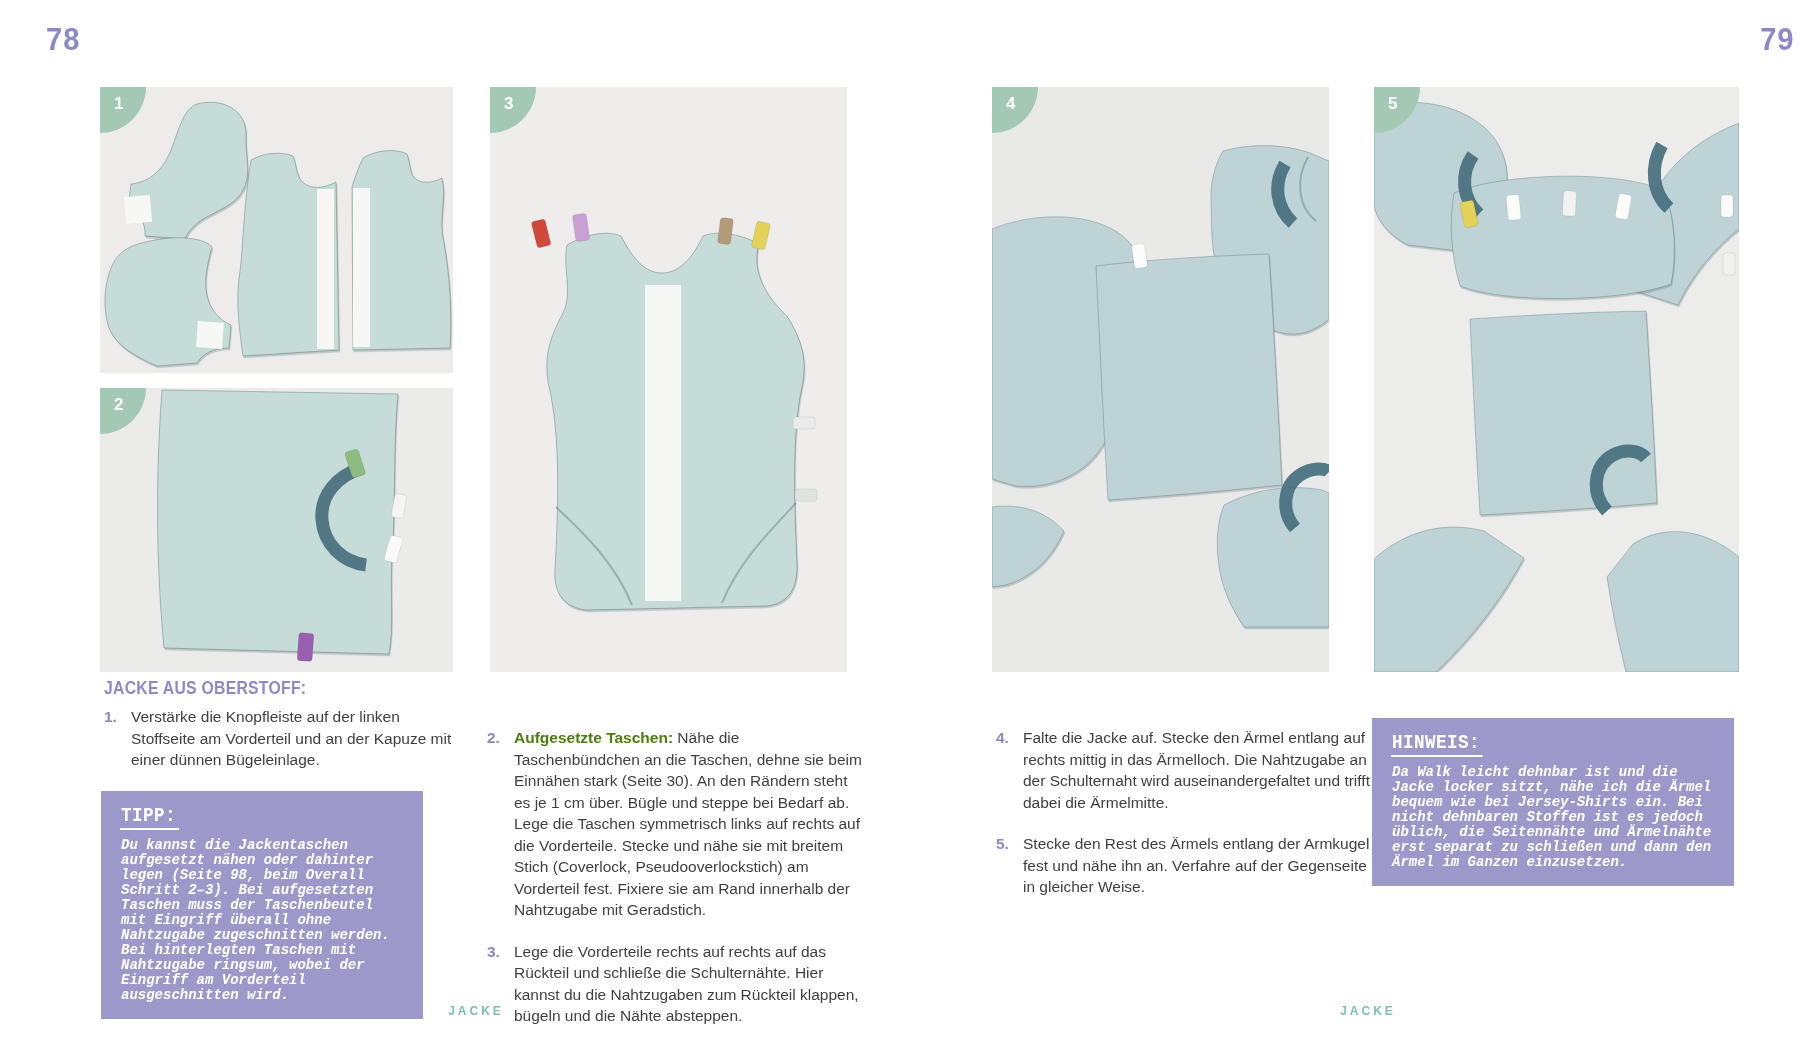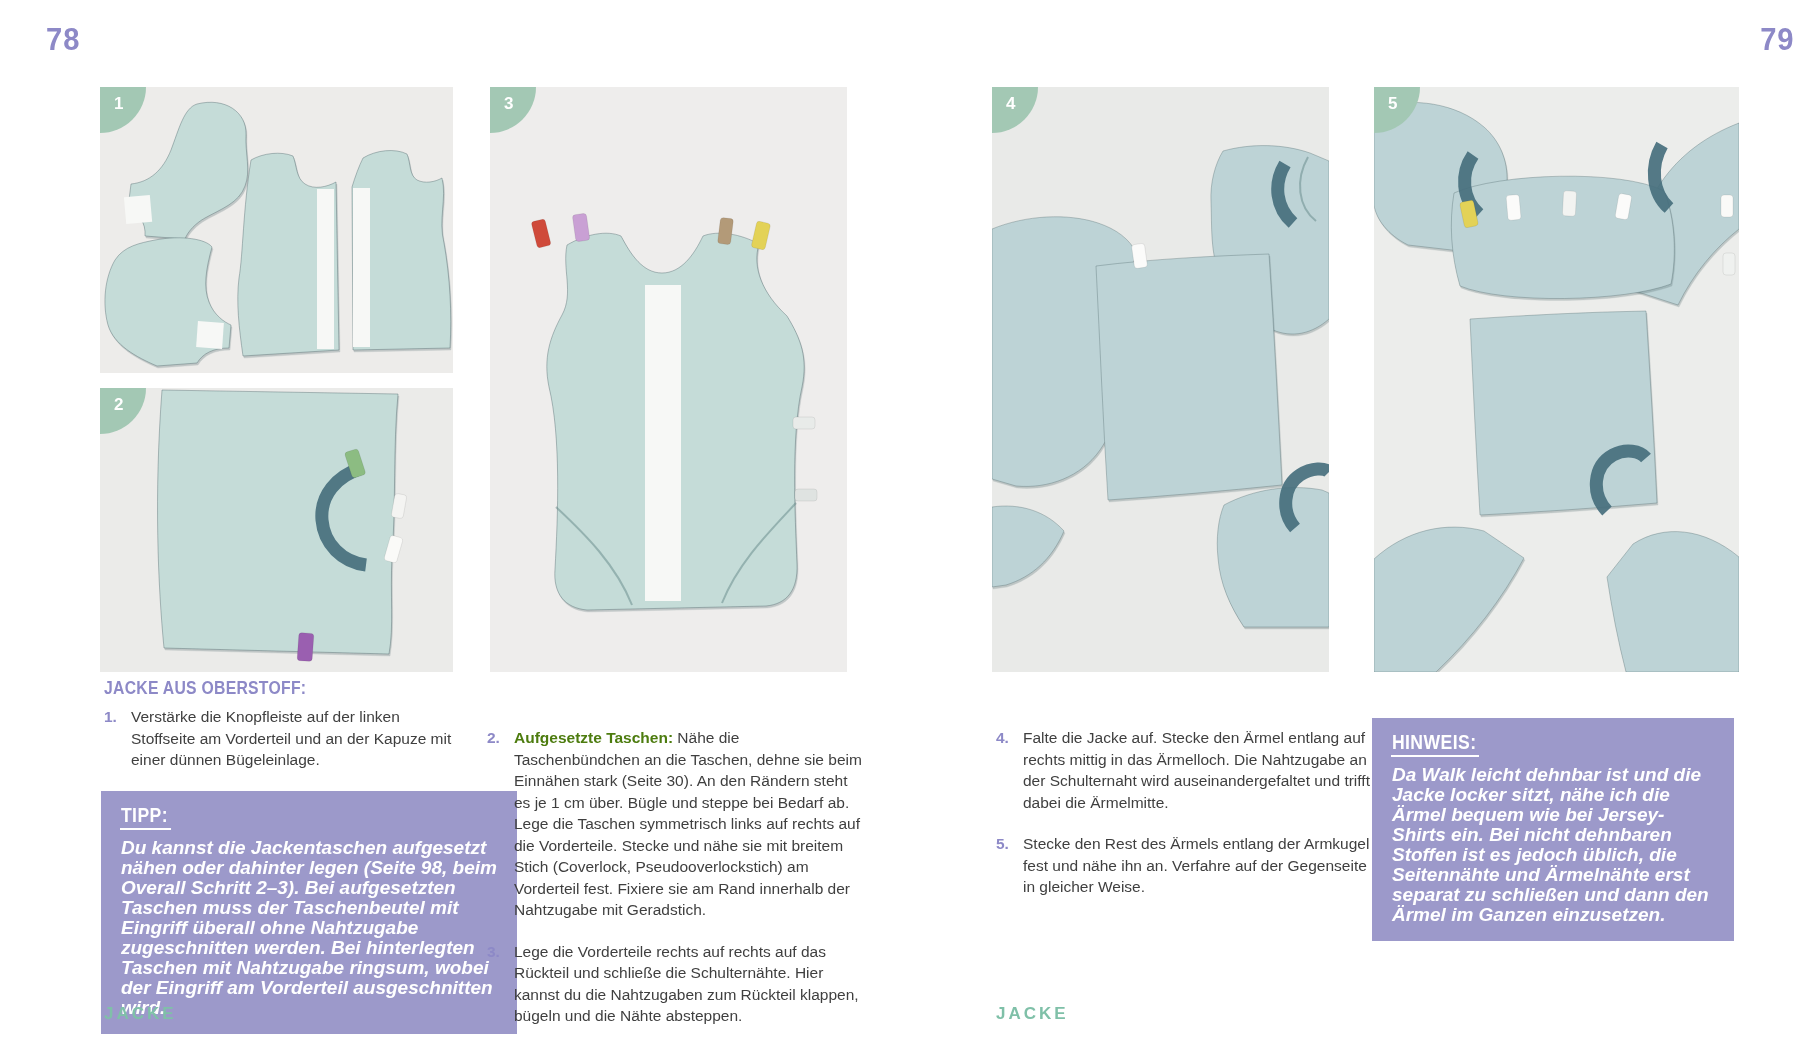--- a/index.html
+++ b/index.html
@@ -35,29 +35,29 @@
   .col{position:absolute;}
   #col-left{left:84px;top:678px;width:360px;}
   #col-mid{left:467px;top:727px;width:375px;}
   #col-right{left:976px;top:727px;width:385px;}
   .step-heading{color:var(--accent);font-weight:700;font-size:17.5px;letter-spacing:.3px;
                 display:inline-block;transform:scaleX(.9);transform-origin:left;margin:0 0 7px 0;}
   .item{display:flex;margin:0 0 20px 0;font-size:15.5px;line-height:21.5px;}
   .item .num{flex:0 0 27px;color:var(--accent);font-weight:700;}
   .item .txt{margin:0;}
   .item .lead{font-weight:700;color:#4d7c0f;}
-  .box{background:var(--boxbg);color:#fff;box-sizing:border-box;padding:13px 17px 16px 19px;}
-  #tip-box{margin-left:-3px;width:416px;margin-top:14px;}
+  .box{background:var(--boxbg);color:#fff;box-sizing:border-box;padding:13px 17px 16px 19px;font-family:Liberation Mono, monospace;}
+  #tip-box{margin-left:-3px;width:322px;margin-top:14px;}
   #note-box{position:absolute;left:1352px;top:718px;width:362px;}
   .box-heading{display:inline-block;font-size:20px;font-weight:700;letter-spacing:.5px;
                transform:scaleX(.88);transform-origin:left;border-bottom:2.5px solid #fff;
                padding:0 3px 1px 1px;margin:0;}
-  .box-body{margin:8px 0 0 1px;font-size:19px;font-weight:700;font-style:italic;line-height:20px;}
-  .footer-jacke{position:absolute;top:1004px;width:744px;text-align:left;color:var(--footer);
-                font-size:17px;font-weight:700;letter-spacing:3px;}
+  .box-body{margin:8px 0 0 1px;font-size:14px;font-weight:700;font-style:italic;line-height:15px;}
+  .footer-jacke{position:absolute;top:1004px;width:744px;text-align:center;color:var(--footer);
+                font-size:12px;font-weight:700;letter-spacing:3px;}
   #footer-left{left:84px;}
   #footer-right{left:976px;}
 </style>
 </head>
 <body>
 
 <div class="spread">
 
   <div class="pagenum" id="pn-left">78</div>
   <div class="pagenum" id="pn-right">79</div>

